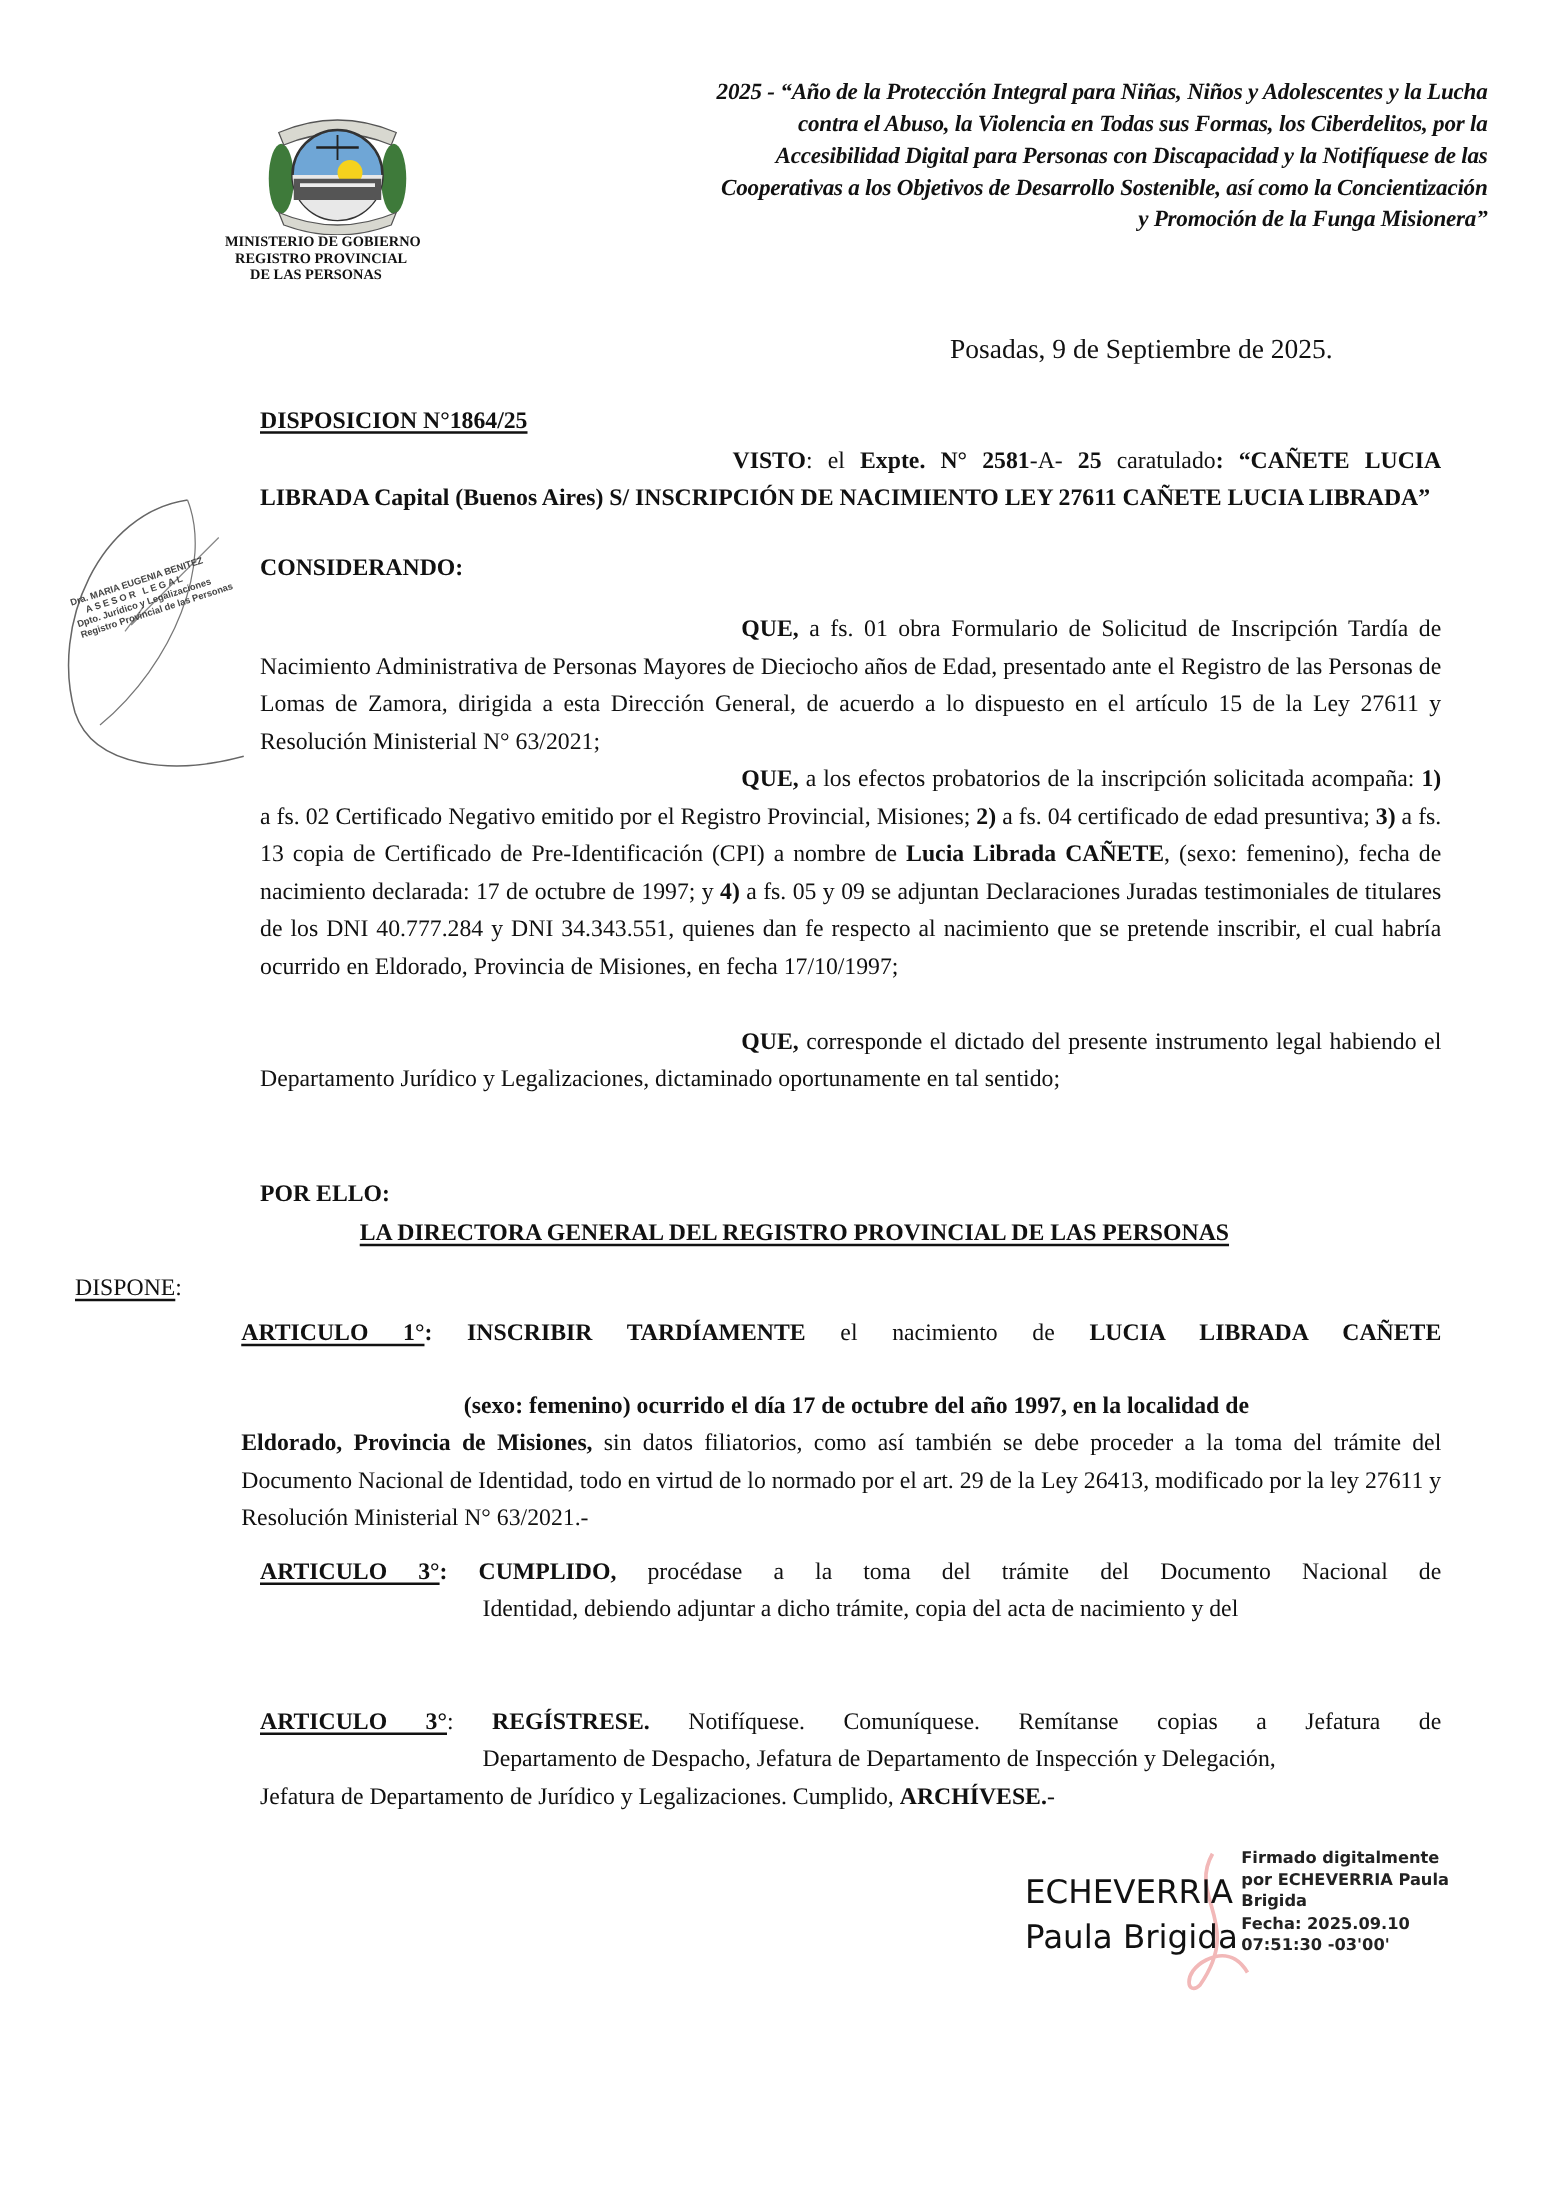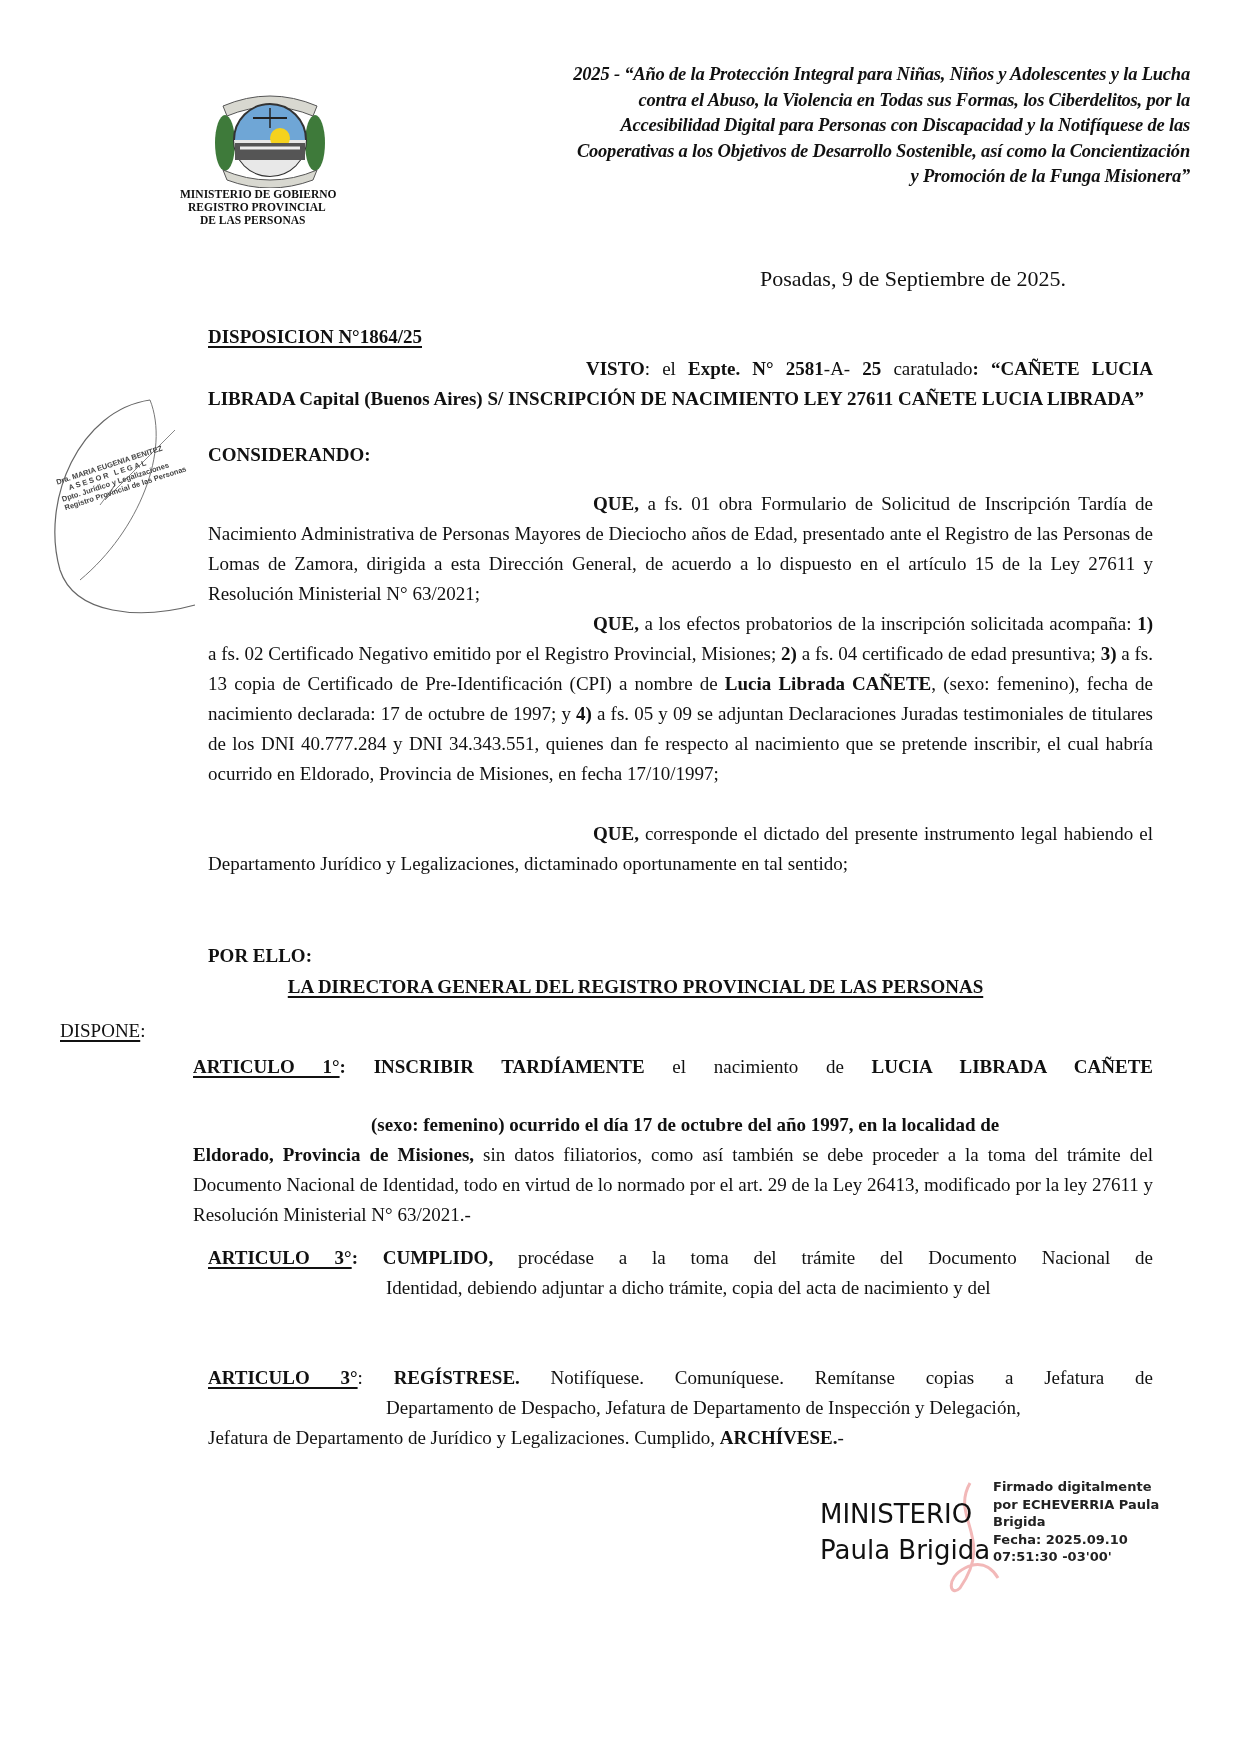--- a/index.html
+++ b/index.html
@@ -136,21 +136,21 @@
 <div id="art3" class="art">
   <div style="text-align-last:justify"><span class="bold u">ARTICULO 3°</span><span>:</span><span class="bold"> REGÍSTRESE.</span><span> Notifíquese. Comuníquese. Remítanse copias a Jefatura de</span></div>
   <div class="hang">Departamento de Despacho, Jefatura de Departamento de Inspección y Delegación,</div>
   <div><span>Jefatura de Departamento de Jurídico y Legalizaciones. Cumplido, </span><span class="bold">ARCHÍVESE.</span><span>-</span></div>
 </div>
 
 <svg id="sig-mark" class="abs" viewBox="0 0 60 120">
   <path d="M30 5 C 10 40, 55 60, 20 110 C 10 120, 5 100, 25 90 C 45 80, 55 95, 58 100" fill="none" stroke="#f2b8b8" stroke-width="3"></path>
 </svg>
 <div id="sig-name" class="abs">
-  <div>MINISTERIO</div>
+  <div>ECHEVERRIA</div>
   <div>Paula Brigida</div>
 </div>
 <div id="sig-info" class="abs">
   <div>Firmado digitalmente</div>
   <div>por ECHEVERRIA Paula</div>
   <div>Brigida</div>
   <div>Fecha: 2025.09.10</div>
   <div>07:51:30 -03'00'</div>
 </div>
 

